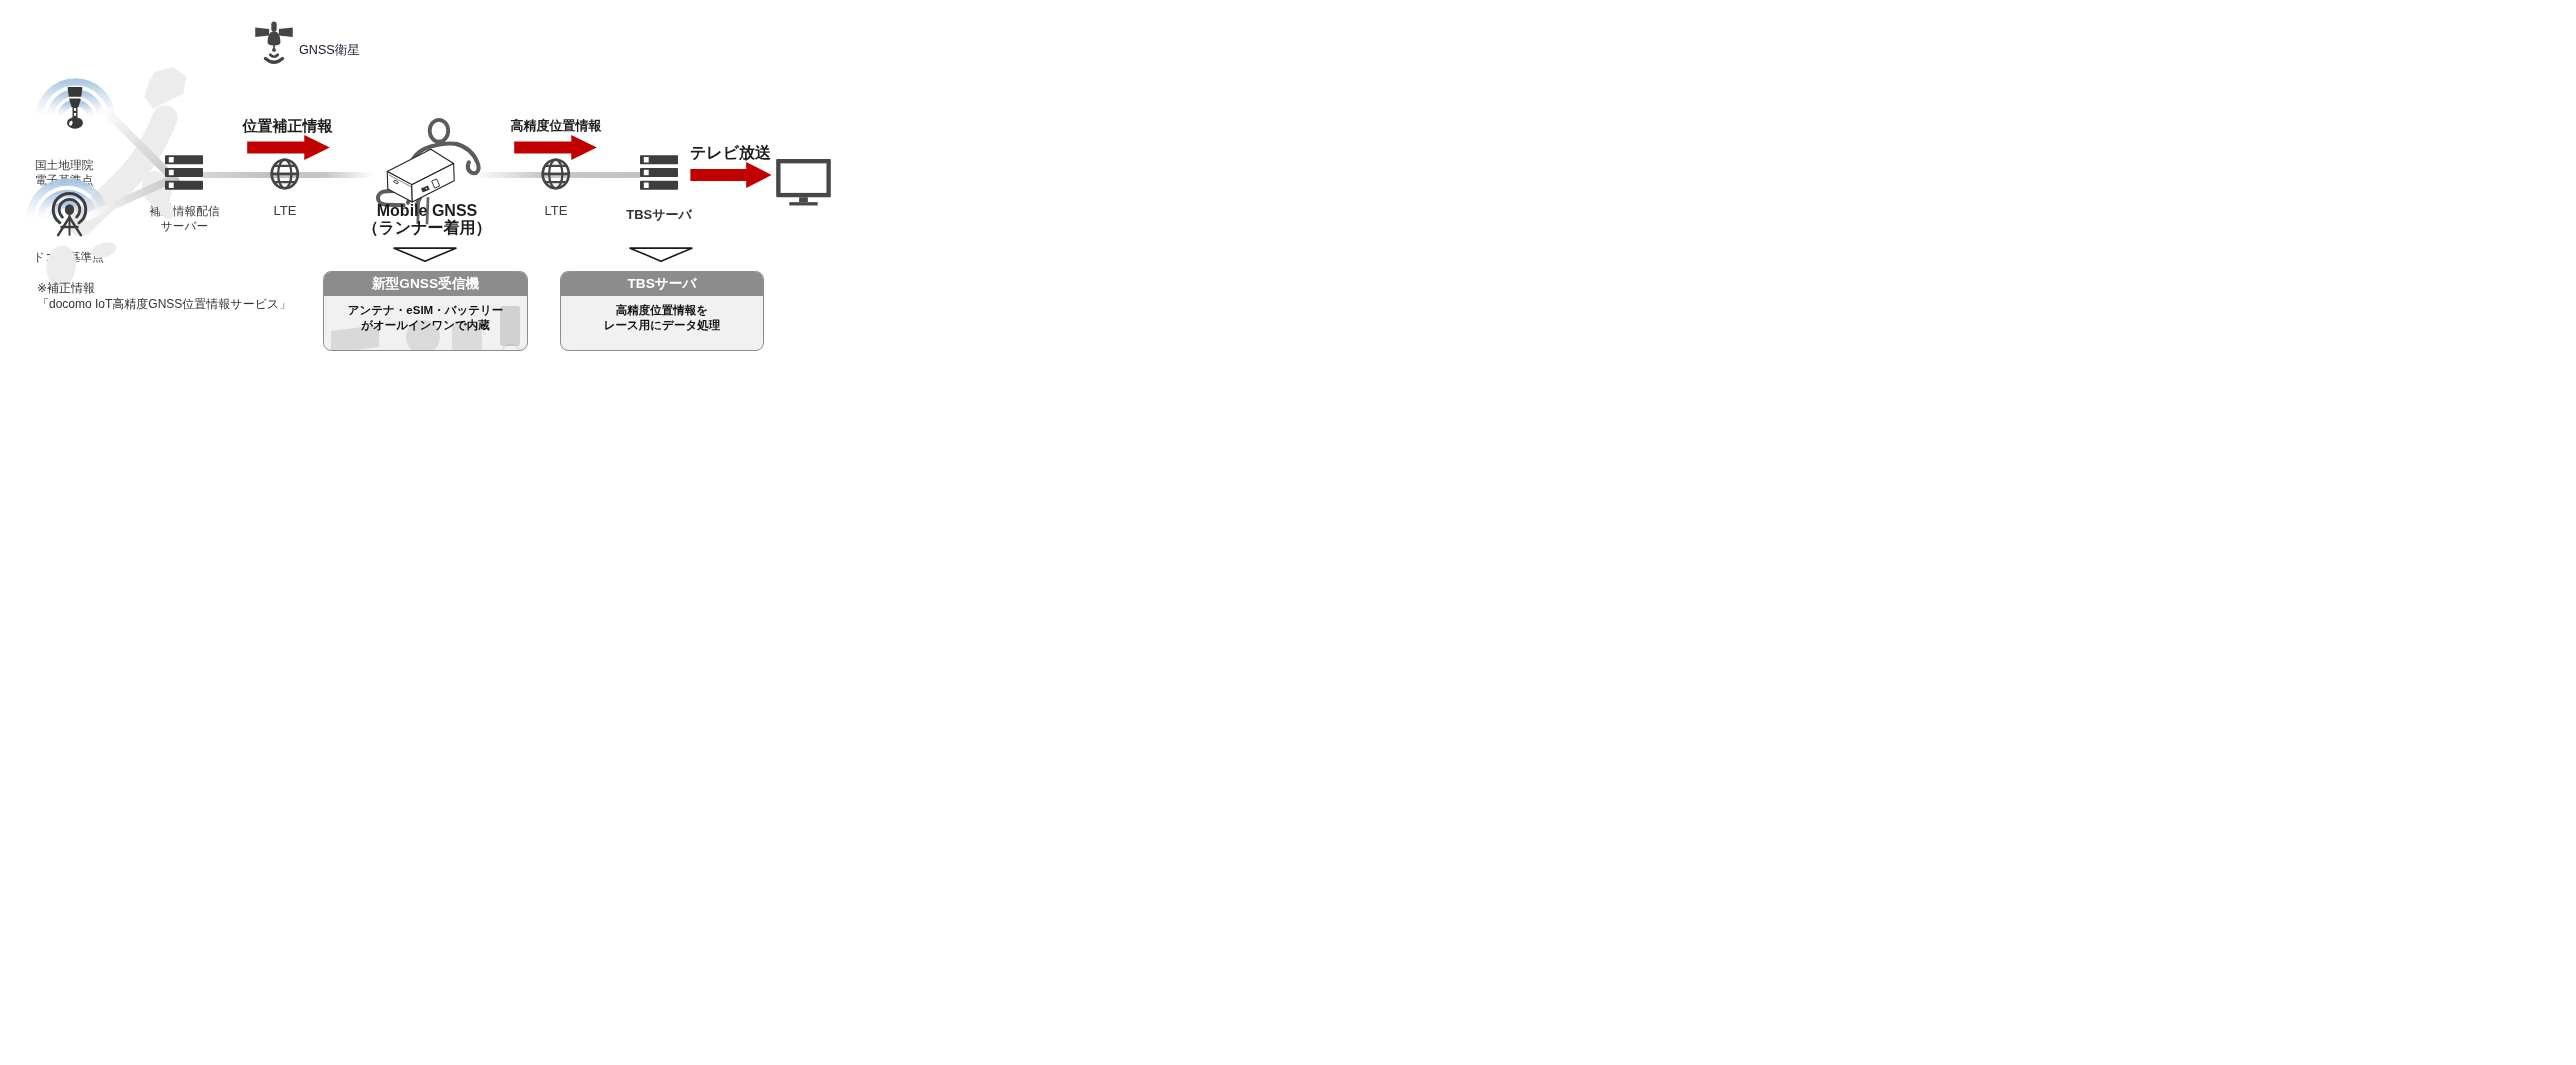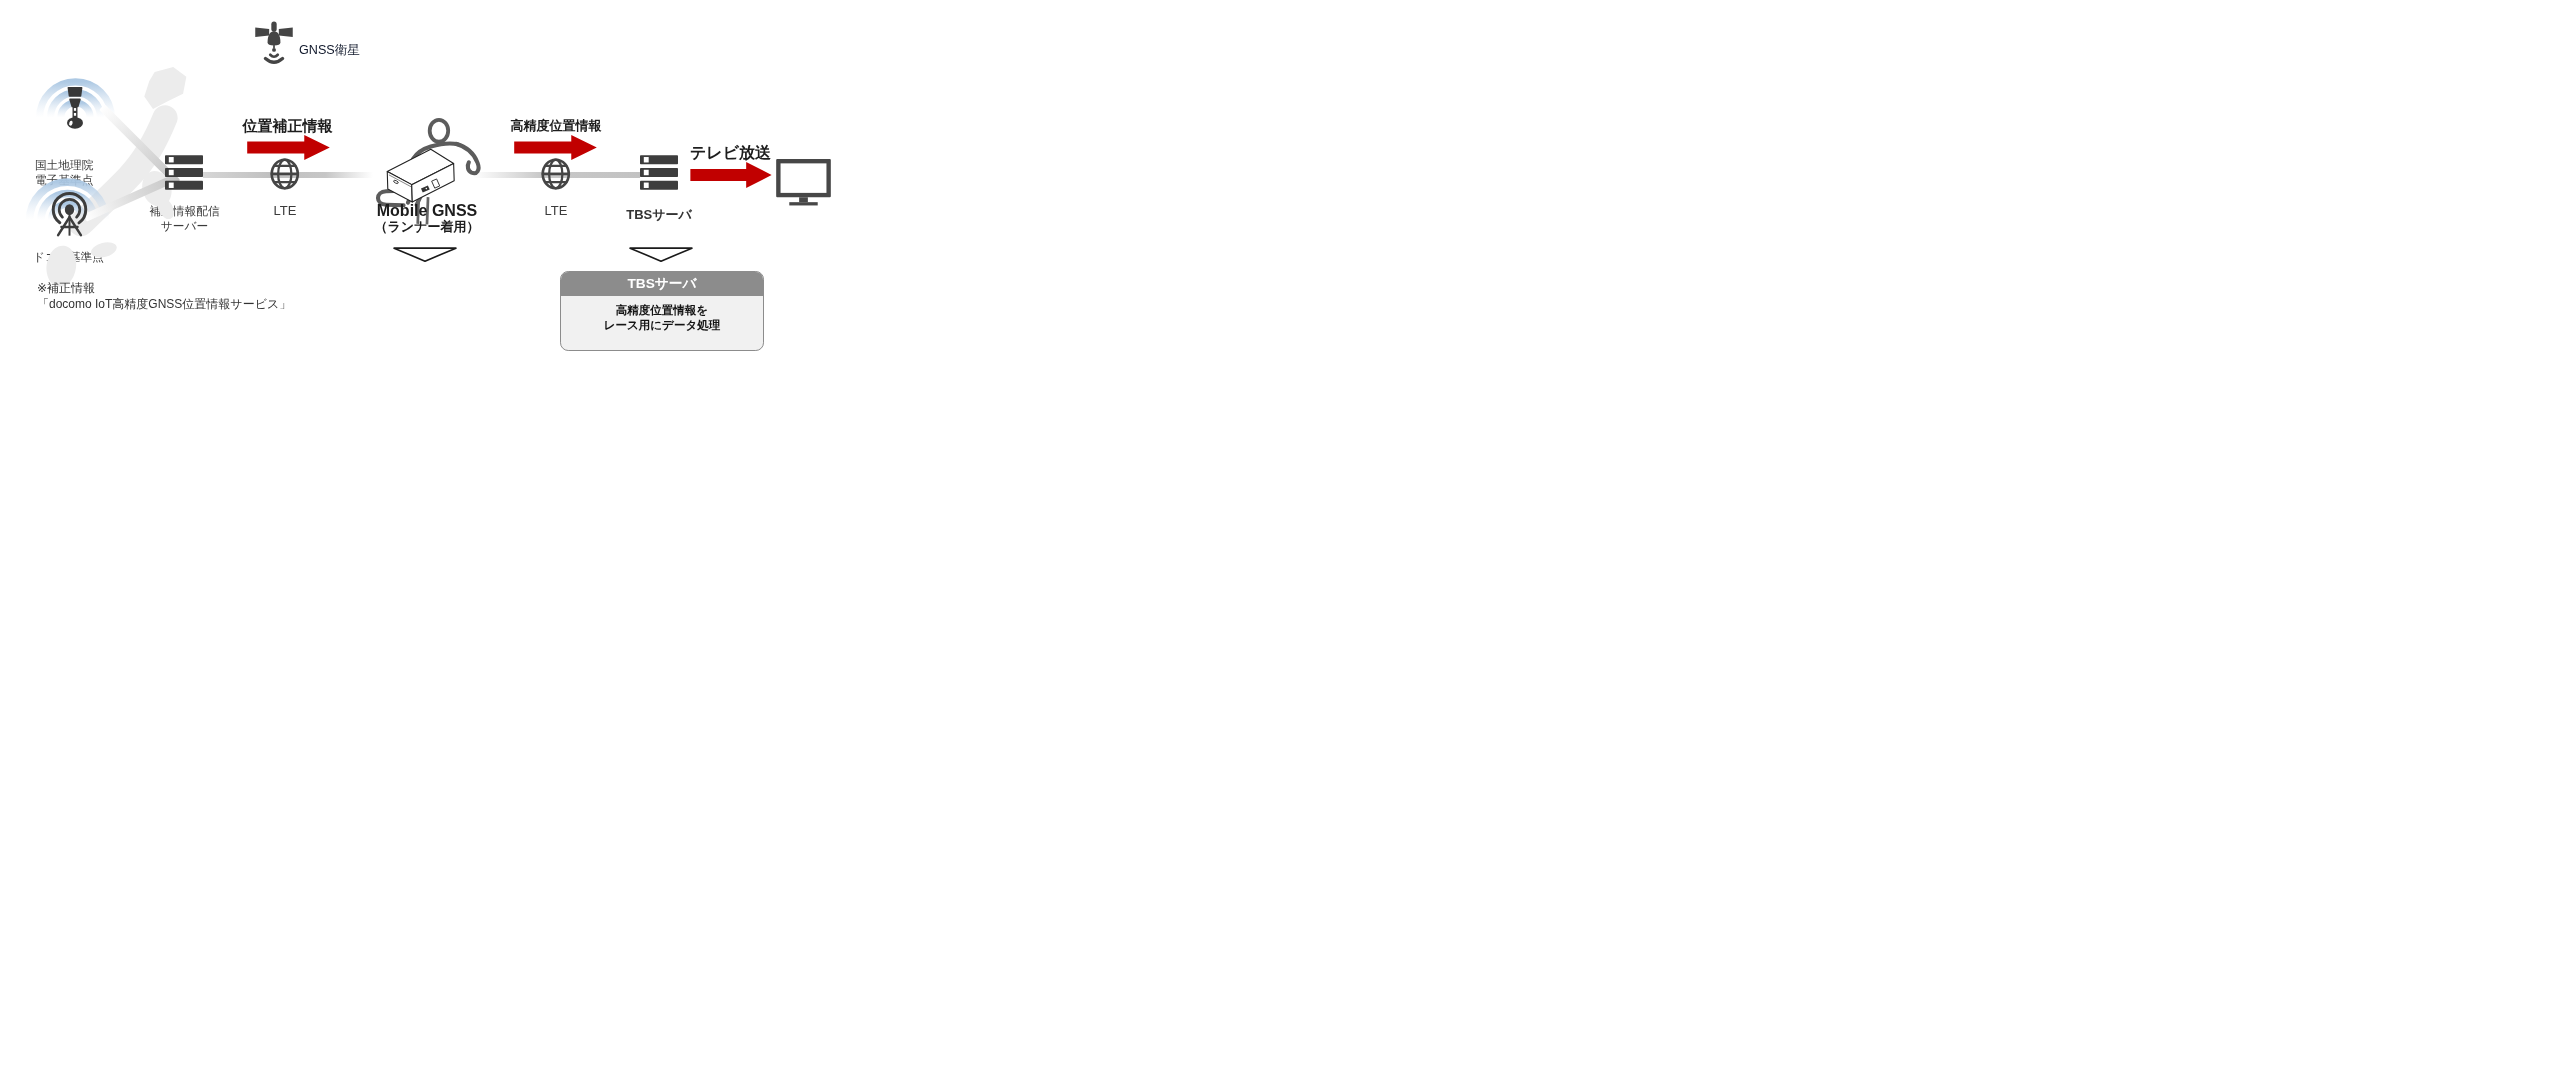--- a/index.html
+++ b/index.html
@@ -45,21 +45,21 @@
   #satellite-label{left:299px;top:42px;width:82px;font-size:12.6px;text-align:left;color:#0f172a;}
   #gsi-label{left:18.6px;top:157px;width:91px;font-size:11.7px;line-height:15.3px;}
   #docomo-label{left:22px;top:250px;width:93px;font-size:11.7px;}
   #server1-label{left:138px;top:204px;width:93px;font-size:11.7px;line-height:14.7px;}
   #lte1-label{left:263px;top:203px;width:44px;font-size:13px;color:#3b3b3b;}
   #lte2-label{left:534px;top:203px;width:44px;font-size:13px;color:#3b3b3b;}
   #arrow1-label{left:229px;top:117px;width:117px;font-size:15px;z-index:6;}
   #arrow2-label{left:489px;top:117px;width:134px;font-size:13px;z-index:6;}
   #arrow3-label{left:687px;top:143px;width:87px;font-size:16px;z-index:6;}
   #mgnss-label-1{left:360px;top:202px;width:134px;font-size:16px;z-index:6;}
-  #mgnss-label-2{left:360px;top:218px;width:134px;font-size:13px;z-index:6;}
+  #mgnss-label-2{left:360px;top:218px;width:134px;font-size:16px;z-index:6;}
   #tbs-label{left:618px;top:206px;width:82px;font-size:13px;color:#343434;font-weight:bold;z-index:6;}
   #note{left:37px;top:280px;width:262px;font-size:12px;line-height:16.4px;color:#333;text-align:left;z-index:6;white-space:nowrap;}
   
   .callout{position:absolute;top:271px;height:80px;border:1.6px solid #8c8c8c;border-radius:8.2px;
     background:#f1f1f1;overflow:hidden;z-index:5;box-sizing:border-box;}
   #callout-receiver{left:323px;width:205px;}
   #callout-tbs{left:560px;width:204px;}
   .callout-header{height:24px;background:#8c8c8c;color:#fff;font-weight:bold;font-size:13.7px;
     text-align:center;line-height:24px;}
   .callout-body{position:relative;text-align:center;padding-top:7px;font-weight:bold;
@@ -276,20 +276,32 @@
     <rect x="8" y="8" width="84" height="54" fill="#ffffff"></rect>
   </svg>
 
   <svg id="tri1" class="abs tri" viewBox="0 0 118 28">
     <polygon points="2,2 116,2 59,26" fill="#ffffff" stroke="#1a1a1a" stroke-width="3" stroke-linejoin="round"></polygon>
   </svg>
   <svg id="tri2" class="abs tri" viewBox="0 0 118 28">
     <polygon points="2,2 116,2 59,26" fill="#ffffff" stroke="#1a1a1a" stroke-width="3" stroke-linejoin="round"></polygon>
   </svg>
 
+  <div id="callout-receiver" class="callout">
+    <div class="callout-header">新型GNSS受信機</div>
+    <div class="callout-body">
+      <div id="wm-antenna" class="wm"></div>
+      <div id="wm-sphere" class="wm"></div>
+      <div id="wm-wifi" class="wm"></div>
+      <div id="wm-battery" class="wm"></div>
+      <div id="wm-cable" class="wm"></div>
+      <div class="bodyline">アンテナ・eSIM・バッテリー</div>
+      <div class="bodyline">がオールインワンで内蔵</div>
+    </div>
+  </div>
 
   <div id="callout-tbs" class="callout">
     <div class="callout-header">TBSサーバ</div>
     <div class="callout-body">
       <div class="bodyline">高精度位置情報を</div>
       <div class="bodyline">レース用にデータ処理</div>
     </div>
   </div>
 
   <div id="note" class="abs">

